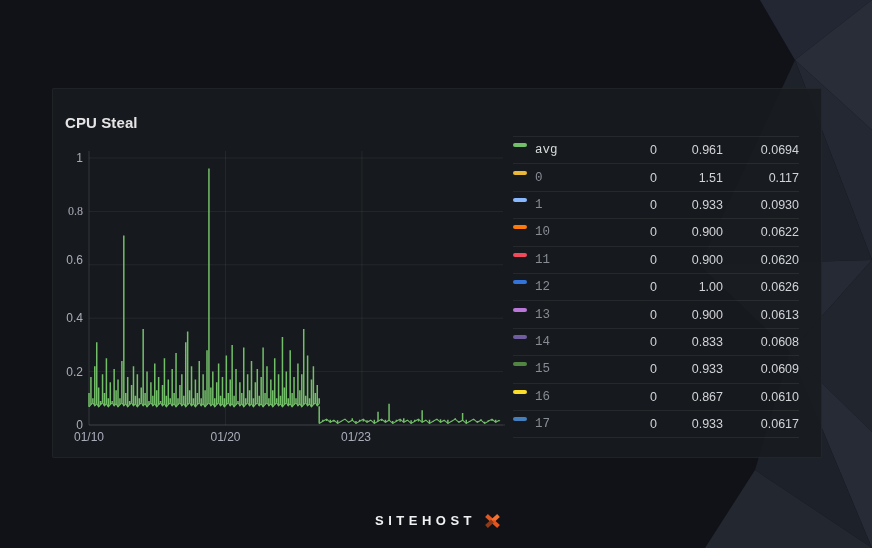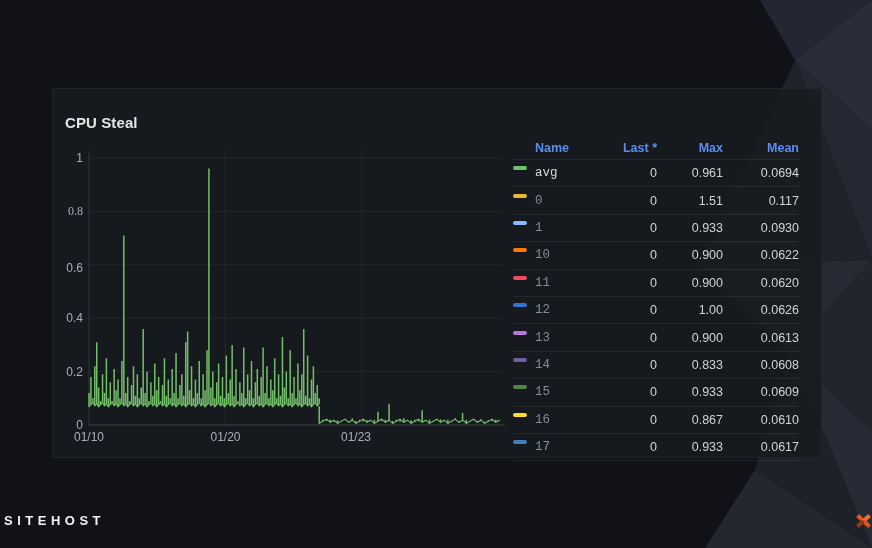--- a/index.html
+++ b/index.html
@@ -38,21 +38,21 @@
   .legend-header .hdr-name{padding-left:22px;}
   .legend-row{height:26.4px;border-top:1px solid rgba(255,255,255,0.07);}
   .legend-rows{border-bottom:1px solid rgba(255,255,255,0.07);}
   .cell-num{text-align:right;color:#D2D3D7;font-size:12.5px;}
   .name-cell{display:flex;align-items:flex-start;gap:8px;color:#878B93;cursor:pointer;font-family:Liberation Mono, monospace;}
   .name-cell.bright{color:#D8D9DA;}
   .swatch{width:14px;height:4px;border-radius:2px;flex:0 0 14px;}
   
   .footer{
     position:absolute;left:0;right:0;top:513px;z-index:2;
-    display:flex;justify-content:space-between;align-items:center;gap:8px;
+    display:flex;justify-content:center;align-items:center;gap:8px;
   }
   .brand-text{
     color:#F0F1F3;font-size:13px;font-weight:700;letter-spacing:4.5px;padding-left:4px;
   }
 </style>
 </head>
 <body>
 
 <svg class="bg-facets" width="872" height="548" viewBox="0 0 872 548">
   <polygon points="760,0 872,0 795,60" fill="#232734"></polygon>
@@ -84,35 +84,29 @@
         <line x1="36" y1="62" x2="36" y2="336"></line>
         <line x1="36" y1="336" x2="452" y2="336"></line>
       </g>
     <path id="series-base" fill="none" stroke-width="1.1" d="M36 317.84L37.93 315.71L39.87 313.57L41.8 316.78L43.74 314.64L45.67 317.84L47.61 315.71L49.54 313.57L51.48 316.78L53.41 314.64L55.34 317.84L57.28 315.71L59.21 313.57L61.15 316.78L63.08 314.64L65.02 317.84L66.95 315.71L68.89 313.57L70.82 316.78L72.75 314.64L74.69 317.84L76.62 315.71L78.56 313.57L80.49 316.78L82.43 314.64L84.36 317.84L86.3 315.71L88.23 313.57L90.17 316.78L92.1 314.64L94.03 317.84L95.97 315.71L97.9 313.57L99.84 316.78L101.77 314.64L103.71 317.84L105.64 315.71L107.58 313.57L109.51 316.78L111.44 314.64L113.38 317.84L115.31 315.71L117.25 313.57L119.18 316.78L121.12 314.64L123.05 317.84L124.99 315.71L126.92 313.57L128.85 316.78L130.79 314.64L132.72 317.84L134.66 315.71L136.59 313.57L138.53 316.78L140.46 314.64L142.4 317.84L144.33 315.71L146.26 313.57L148.2 316.78L150.13 314.64L152.07 317.84L154 315.71L155.94 313.57L157.87 316.78L159.81 314.64L161.74 317.84L163.68 315.71L165.61 313.57L167.54 316.78L169.48 314.64L171.41 317.84L173.35 315.71L175.28 313.57L177.22 316.78L179.15 314.64L181.09 317.84L183.02 315.71L184.95 313.57L186.89 316.78L188.82 314.64L190.76 317.84L192.69 315.71L194.63 313.57L196.56 316.78L198.5 314.64L200.43 317.84L202.36 315.71L204.3 313.57L206.23 316.78L208.17 314.64L210.1 317.84L212.04 315.71L213.97 313.57L215.91 316.78L217.84 314.64L219.77 317.84L221.71 315.71L223.64 313.57L225.58 316.78L227.51 314.64L229.45 317.84L231.38 315.71L233.32 313.57L235.25 316.78L237.19 314.64L239.12 317.84L241.05 315.71L242.99 313.57L244.92 316.78L246.86 314.64L248.79 317.84L250.73 315.71L252.66 313.57L254.6 316.78L256.53 314.64L258.46 317.84L260.4 315.71L262.33 313.57L264.27 316.78L266.2 314.64M266.2 334.4L269.88 332.26L273.56 330.13L277.23 333.33L280.91 331.19L284.59 334.4L288.26 332.26L291.94 330.13L295.62 333.33L299.29 331.19L302.97 334.4L306.65 332.26L310.32 330.13L314 333.33L317.68 331.19L321.35 334.4L325.03 332.26L328.71 330.13L332.38 333.33L336.06 331.19L339.74 334.4L343.41 332.26L347.09 330.13L350.77 333.33L354.44 331.19L358.12 334.4L361.8 332.26L365.47 330.13L369.15 333.33L372.83 331.19L376.5 334.4L380.18 332.26L383.86 330.13L387.53 333.33L391.21 331.19L394.89 334.4L398.56 332.26L402.24 330.13L405.92 333.33L409.59 331.19L413.27 334.4L416.95 332.26L420.62 330.13L424.3 333.33L427.98 331.19L431.65 334.4L435.33 332.26L439.01 330.13L442.68 333.33L446.36 331.19" stroke="#73BF69"></path>
     <path id="series-band" fill="none" stroke-width="1.5" d="M36 317.84L36 303.96M37.93 315.71L37.93 287.94M39.87 313.57L39.87 309.3M41.8 316.78L41.8 277.26M43.74 314.64L43.74 253.23M45.67 317.84L45.67 298.62M47.61 315.71L47.61 311.97M49.54 313.57L49.54 285.27M51.48 316.78L51.48 303.96M53.41 314.64L53.41 269.25M55.34 317.84L55.34 309.3M57.28 315.71L57.28 293.28M59.21 313.57L59.21 311.97M61.15 316.78L61.15 279.93M63.08 314.64L63.08 301.29M65.02 317.84L65.02 290.61M66.95 315.71L66.95 309.3M68.89 313.57L68.89 271.92M70.82 316.78L70.82 146.43M72.75 314.64L72.75 303.96M74.69 317.84L74.69 287.94M76.62 315.71L76.62 311.97M78.56 313.57L78.56 295.95M80.49 316.78L80.49 277.26M82.43 314.64L82.43 306.63M84.36 317.84L84.36 285.27M86.3 315.71L86.3 309.3M88.23 313.57L88.23 298.62M90.17 316.78L90.17 239.88M92.1 314.64L92.1 303.96M94.03 317.84L94.03 282.6M95.97 315.71L95.97 311.97M97.9 313.57L97.9 293.28M99.84 316.78L99.84 306.63M101.77 314.64L101.77 274.59M103.71 317.84L103.71 301.29M105.64 315.71L105.64 287.94M107.58 313.57L107.58 311.97M109.51 316.78L109.51 295.95M111.44 314.64L111.44 269.25M113.38 317.84L113.38 306.63M115.31 315.71L115.31 290.61M117.25 313.57L117.25 309.3M119.18 316.78L119.18 279.93M121.12 314.64L121.12 303.96M123.05 317.84L123.05 263.91M124.99 315.71L124.99 309.3M126.92 313.57L126.92 295.95M128.85 316.78L128.85 285.27M130.79 314.64L130.79 306.63M132.72 317.84L132.72 253.23M134.66 315.71L134.66 242.55M136.59 313.57L136.59 301.29M138.53 316.78L138.53 277.26M140.46 314.64L140.46 309.3M142.4 317.84L142.4 290.61M144.33 315.71L144.33 303.96M146.26 313.57L146.26 271.92M148.2 316.78L148.2 309.3M150.13 314.64L150.13 285.27M152.07 317.84L152.07 301.29M154 315.71L154 261.24M155.94 313.57L155.94 79.41M157.87 316.78L157.87 298.62M159.81 314.64L159.81 282.6M161.74 317.84L161.74 309.3M163.68 315.71L163.68 293.28M165.61 313.57L165.61 274.59M167.54 316.78L167.54 306.63M169.48 314.64L169.48 287.94M171.41 317.84L171.41 309.3M173.35 315.71L173.35 266.58M175.28 313.57L175.28 303.96M177.22 316.78L177.22 290.61M179.15 314.64L179.15 255.9M181.09 317.84L181.09 306.63M183.02 315.71L183.02 279.93M184.95 313.57L184.95 311.97M186.89 316.78L186.89 293.28M188.82 314.64L188.82 303.96M190.76 317.84L190.76 258.57M192.69 315.71L192.69 309.3M194.63 313.57L194.63 285.27M196.56 316.78L196.56 301.29M198.5 314.64L198.5 271.92M200.43 317.84L200.43 309.3M202.36 315.71L202.36 293.28M204.3 313.57L204.3 279.93M206.23 316.78L206.23 306.63M208.17 314.64L208.17 287.94M210.1 317.84L210.1 258.57M212.04 315.71L212.04 303.96M213.97 313.57L213.97 277.26M215.91 316.78L215.91 309.3M217.84 314.64L217.84 290.61M219.77 317.84L219.77 301.29M221.71 315.71L221.71 269.25M223.64 313.57L223.64 309.3M225.58 316.78L225.58 285.27M227.51 314.64L227.51 306.63M229.45 317.84L229.45 247.89M231.38 315.71L231.38 298.62M233.32 313.57L233.32 282.6M235.25 316.78L235.25 309.3M237.19 314.64L237.19 261.24M239.12 317.84L239.12 303.96M241.05 315.71L241.05 287.94M242.99 313.57L242.99 309.3M244.92 316.78L244.92 274.59M246.86 314.64L246.86 301.29M248.79 317.84L248.79 285.27M250.73 315.71L250.73 239.88M252.66 313.57L252.66 306.63M254.6 316.78L254.6 266.58M256.53 314.64L256.53 309.3M258.46 317.84L258.46 290.61M260.4 315.71L260.4 277.26M262.33 313.57L262.33 303.96M264.27 316.78L264.27 295.95M266.2 314.64L266.2 309.3M266.2 334.4L266.2 317.31M269.88 332.26L269.88 330.66M273.56 330.13L273.56 332M277.23 333.33L277.23 330.66M280.91 331.19L280.91 332.8M284.59 334.4L284.59 331.19M288.26 332.26L288.26 332M291.94 330.13L291.94 330.66M295.62 333.33L295.62 332.8M299.29 331.19L299.29 329.32M302.97 334.4L302.97 332M306.65 332.26L306.65 330.66M310.32 330.13L310.32 332.53M314 333.33L314 331.19M317.68 331.19L317.68 332M321.35 334.4L321.35 330.66M325.03 332.26L325.03 322.65M328.71 330.13L328.71 332M332.38 333.33L332.38 330.66M336.06 331.19L336.06 314.64M339.74 334.4L339.74 332M343.41 332.26L343.41 330.66M347.09 330.13L347.09 332.8M350.77 333.33L350.77 329.32M354.44 331.19L354.44 332M358.12 334.4L358.12 331.19M361.8 332.26L361.8 330.66M365.47 330.13L365.47 332.53M369.15 333.33L369.15 321.31M372.83 331.19L372.83 332M376.5 334.4L376.5 330.66M380.18 332.26L380.18 332.8M383.86 330.13L383.86 331.19M387.53 333.33L387.53 330.13M391.21 331.19L391.21 332.26M394.89 334.4L394.89 330.66M398.56 332.26L398.56 332.8M402.24 330.13L402.24 329.32M405.92 333.33L405.92 332M409.59 331.19L409.59 323.99M413.27 334.4L413.27 330.66M416.95 332.26L416.95 332.53M420.62 330.13L420.62 331.19M424.3 333.33L424.3 332M427.98 331.19L427.98 330.13M431.65 334.4L431.65 332.8M435.33 332.26L435.33 331.19M439.01 330.13L439.01 332M442.68 333.33L442.68 330.66M446.36 331.19L446.36 332.26" stroke="#73BF69"></path>
   </svg>
   <div id="tick-labels">
       <span class="tick-label ytick" style="top: 329px;">0</span>
       <span class="tick-label ytick" style="top: 275.6px;">0.2</span>
       <span class="tick-label ytick" style="top: 222.2px;">0.4</span>
-      <span class="tick-label ytick" style="top: 172px;">0.6</span>
+      <span class="tick-label ytick" style="top: 164px;">0.6</span>
       <span class="tick-label ytick" style="top: 115.4px; font-family: Liberation Serif, serif;">0.8</span>
       <span class="tick-label ytick" style="top: 62px;">1</span>
       <span class="tick-label xtick" style="left: 8px;">01/10</span>
       <span class="tick-label xtick" style="left: 144.484px;">01/20</span>
       <span class="tick-label xtick" style="left: 275px;">01/23</span>
     </div>
 
   <div class="legend">
-    <div class="legend-header">
-      <div class="hdr-name">Name</div>
-      <div class="cell-num" style="color:var(--accent,#5B8DEF)">Last *</div>
-      <div class="cell-num" style="color:var(--accent,#5B8DEF)">Max</div>
-      <div class="cell-num" style="color:var(--accent,#5B8DEF)">Mean</div>
-    </div>
     <div class="legend-rows" id="legend-rows">
   <div class="legend-row">
     <div class="name-cell bright">
       <span class="swatch" style="background: rgb(115, 191, 105);"></span>
       <span class="series-name">avg</span>
     </div>
     <div class="cell-num cell-last">0</div>
     <div class="cell-num cell-max">0.961</div>
     <div class="cell-num cell-mean">0.0694</div>
   </div>

